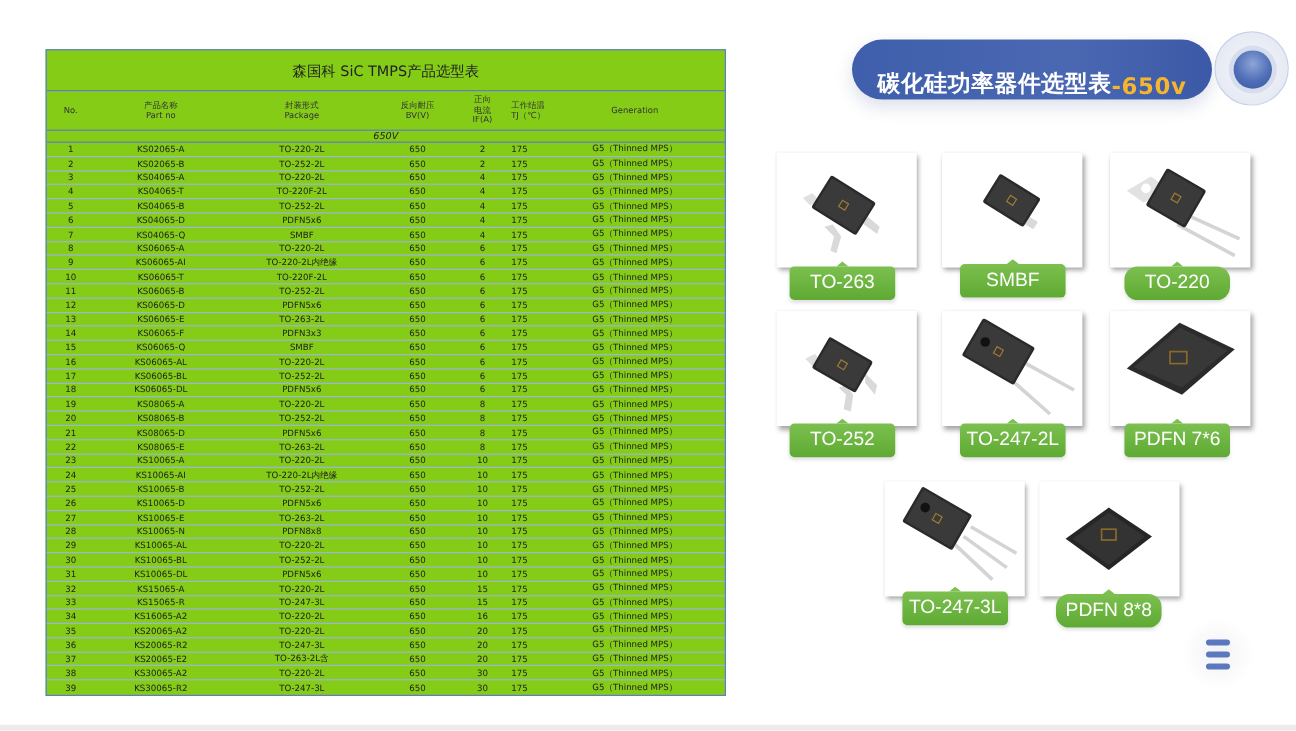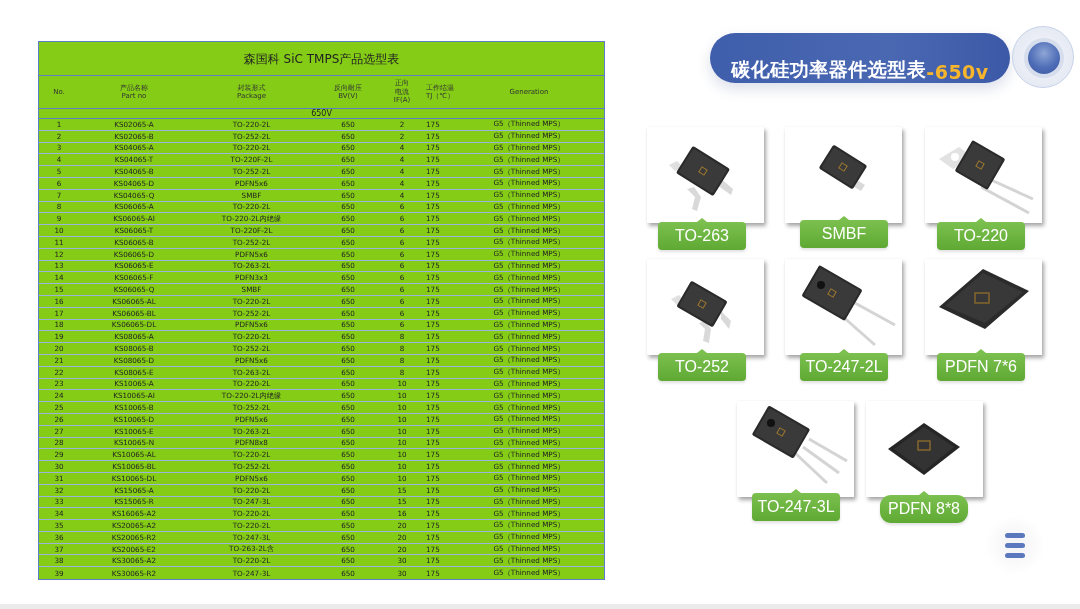--- a/index.html
+++ b/index.html
@@ -16,20 +16,21 @@
     font-size: 12px; color: #222; border-bottom: 1px solid #5b7fc7;
   }
   .tbl-head {
     display: flex; height: 33px; align-items: center;
     font-size: 7px; color: #333; border-bottom: 1px solid #5b7fc7;
   }
   .tbl-head .c { text-align: center; line-height: 8.5px; }
   .tbl-group {
     height: 10px; line-height: 10px; text-align: center; font-size: 8px;
     border-bottom: 1px solid #5b7fc7;
+    font-style: italic;
   }
   .tbl-row {
     display: flex; height: 11.8px; align-items: center;
     font-size: 7.2px; color: #222; border-bottom: 1px solid #9db3df;
   }
   .tbl-row:last-child { border-bottom: none; }
   .c { flex: none; white-space: nowrap; overflow: hidden; }
   .c-no { width: 40px; text-align: center; }
   .c-part { width: 110px; text-align: center; }
   .c-pkg { width: 125px; text-align: center; }
@@ -521,21 +522,21 @@
           <polygon points="14,32 34,20 48,30 28,42" fill="#e2e2e2"></polygon>
           <circle cx="30" cy="30" r="4" fill="#fff"></circle>
           <g transform="rotate(30 55 38)">
             <rect x="36" y="20" width="38" height="36" rx="2" fill="#2a2a2a"></rect>
             <rect x="38" y="22" width="34" height="32" rx="2" fill="#3a3a3a"></rect>
             <rect x="52" y="35" width="6" height="6" fill="none" stroke="#a07a30" stroke-width="1"></rect>
           </g>
         </svg>
       </div>
     </div>
-    <div class="card-label" style="left: 937px; top: 222px; width: 88px;">TO-220</div>
+    <div class="card-label" style="left: 937px; top: 222px; width: 88px; border-radius: 11px;">TO-220</div>
     <div class="card" style="left: 647px; top: 259px;">
       <div>
         <svg viewBox="0 0 117 96" class="card-img">
           <polygon points="52,64 58,70 56,82 62,84 64,70 58,62" fill="#d9d9d9"></polygon>
           <polygon points="74,52 84,62 82,70 74,60" fill="#d9d9d9"></polygon>
           <polygon points="24,40 32,36 38,42 30,46" fill="#e0e0e0"></polygon>
           <g transform="rotate(30 55 45)">
             <rect x="34" y="30" width="42" height="30" rx="2" fill="#2a2a2a"></rect>
             <rect x="36" y="32" width="38" height="26" rx="2" fill="#3a3a3a"></rect>
             <rect x="52" y="42" width="6" height="6" fill="none" stroke="#a07a30" stroke-width="1"></rect>

